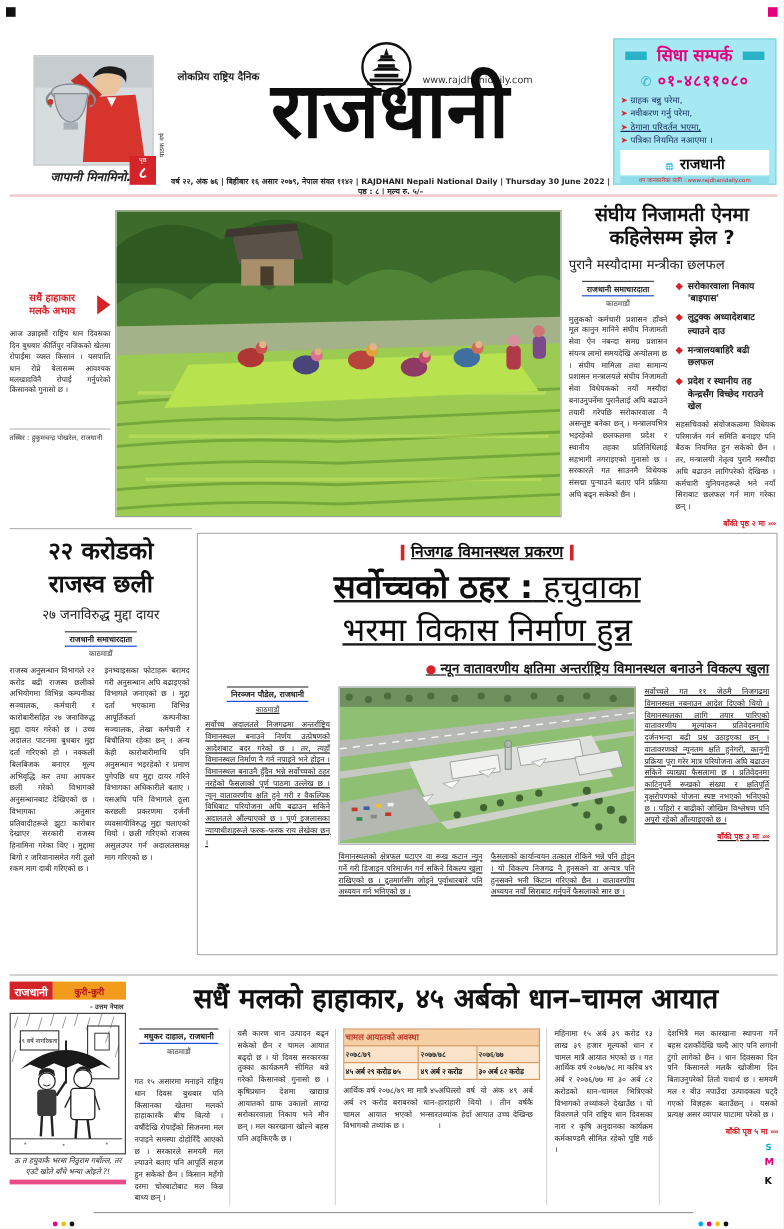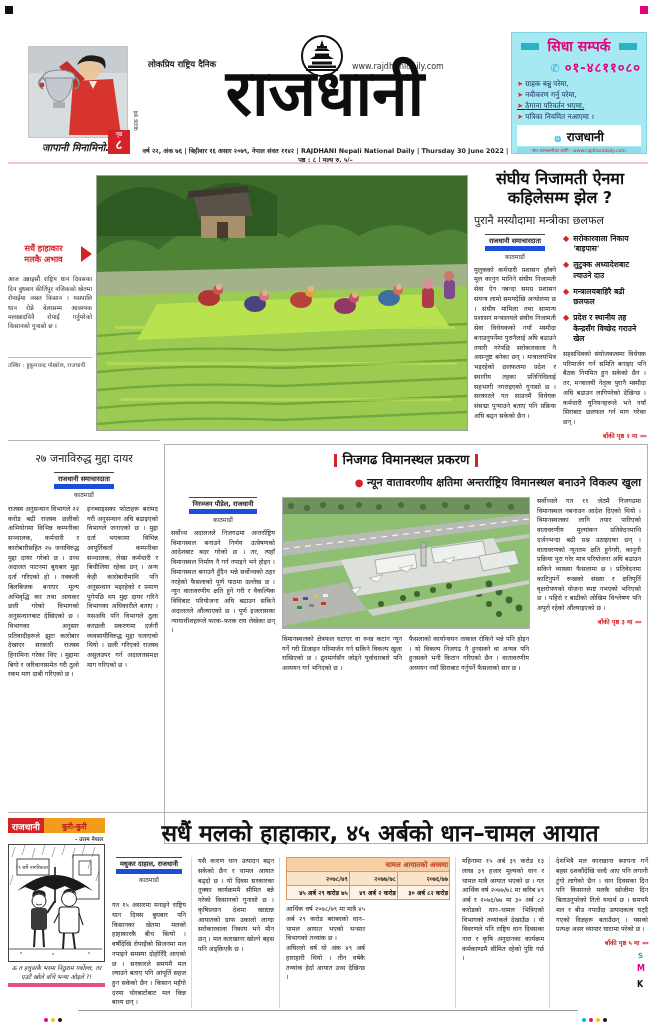--- a/index.html
+++ b/index.html
@@ -7,30 +7,30 @@
   .page {
     position:relative; width:653px; height:1024px; margin:0 auto;
     background:#ffffff; overflow:hidden;
     font-family:"DejaVu Sans", sans-serif; color:#1b1b1b;
   }
   .abs { position:absolute; }
   .bt  { font-size:6.4px; line-height:1.52; text-align:justify; color:#222; }
   .hairline-h { height:1px; background:#b5b5b5; }
   .headline { font-weight:bold; color:#111; text-align:center; line-height:1.18; }
   .byline { text-align:center; font-size:6.6px; }
-  .byline .nm { font-weight:bold; display:inline-block; padding:1px 4px; border-top:1px solid #444; border-bottom:5px solid #1d4ed8; }
+  .byline .nm { font-weight:bold; display:inline-block; padding:1px 4px; border-top:1px solid #444; border-bottom:1px solid #1d4ed8; }
   .byline .ct { display:block; font-size:6.1px; margin-top:1px; color:#333; }
   .cont { color:#d5232a; font-weight:bold; font-size:6.4px; text-align:right; }
   .cont .ar { letter-spacing:-1px; }
   .red { color:#d5232a; }
   .kicker-bar { display:inline-block; width:3px; height:13px; background:#d5232a; vertical-align:middle; margin:0 6px; }
   .bullet-li { display:flex; gap:4px; margin-bottom:6px; }
   .bullet-li .dia { color:#d5232a; font-size:8px; line-height:1.2; }
   .bullet-li .tx { font-weight:bold; font-size:7.6px; line-height:1.35; }
-  .tbl { width:100%; border-collapse:collapse; font-size:6.2px; text-align:right; }
+  .tbl { width:100%; border-collapse:collapse; font-size:6.2px; text-align:left;font-family:Liberation Serif, serif; }
   .tbl td { border:1px solid #d79a63; padding:2px 1px; }
   .tbl .ttl { background:#f6cfa4; color:#c0392b; font-weight:bold; font-size:7px; }
   .tbl .hd  { background:#fae3c8; font-weight:bold; color:#333; }
   .tbl .vl  { background:#fdf2e4; font-weight:bold; color:#111; }
   .mark-sq { width:8px; height:8px; }
   .dotrow span { display:inline-block; width:4px; height:4px; border-radius:50%; margin-right:3px; }
 </style>
 </head>
 <body>
 
@@ -84,21 +84,21 @@
     <div class="abs" style="left:132px;top:60px;width:10px;height:70px;font-size:5.5px;color:#333;writing-mode:vertical-rl;transform:rotate(180deg);text-align:center;">पाठक वर्ष</div>
 
     <div class="abs" style="left:138px;top:24px;width:374px;height:96px;font-size:64px;font-weight:800;color:#0d0d0d;text-align:center;line-height:1.35;font-family:'DejaVu Serif', serif;">राजधानी</div>
 
     <div class="abs" style="left:511px;top:6px;width:136px;height:122px;background:#a6e9f2;border:1px solid #7fd3de;padding:3px 5px;">
       <div style="text-align:center;">
         <span style="display:inline-block;width:18px;height:7px;background:#2ab3c6;vertical-align:middle;"></span>
         <span style="font-size:14px;font-weight:bold;color:#e5007d;padding:0 3px;">सिधा सम्पर्क</span>
         <span style="display:inline-block;width:18px;height:7px;background:#2ab3c6;vertical-align:middle;"></span>
       </div>
-      <div style="text-align:right;margin-top:2px;">
+      <div style="text-align:center;margin-top:2px;">
         <span style="color:#2ab3c6;font-size:11px;">✆</span>
         <span style="font-size:13px;font-weight:bold;color:#e5007d;letter-spacing:1px;">०१-४८११०८०</span>
       </div>
       <div style="margin-top:2px;">
         <div style="font-size:7.2px;color:#15275e;line-height:1.55;"><span class="red">➤ </span><span>ग्राहक बन्नु परेमा,</span></div>
         <div style="font-size:7.2px;color:#15275e;line-height:1.55;"><span class="red">➤ </span><span>नवीकरण गर्नु परेमा,</span></div>
         <div style="font-size:7.2px;color:#15275e;line-height:1.55;text-decoration:underline;"><span class="red">➤ </span><span>ठेगाना परिवर्तन भएमा,</span></div>
         <div style="font-size:7.2px;color:#15275e;line-height:1.55;"><span class="red">➤ </span><span>पत्रिका नियमित नआएमा ।</span></div>
       </div>
       <div style="background:#fff;margin-top:2px;text-align:center;padding:1px 0;">
@@ -227,34 +227,42 @@
         <div class="cont" style="margin-top:3px;">
           <span>बाँकी पृष्ठ २ मा</span> <span class="ar">»»</span>
         </div>
       </div>
     </div>
   </div>
 
   <div class="abs hairline-h" style="left:8px;top:440px;width:152px;"></div>
 
   <div class="abs" style="left:8px;top:446px;width:152px;height:358px;">
+    <div class="headline" style="font-size:20px;line-height:1.35;">
+      <span>२२ करोडको</span><br>
+      <span>राजस्व छली</span>
+    </div>
     <div style="text-align:center;font-size:11px;margin-top:4px;">२७ जनाविरुद्ध मुद्दा दायर</div>
     <div class="byline" style="margin-top:7px;">
       <span class="nm">राजधानी समाचारदाता</span>
       <span class="ct">काठमाडौं</span>
     </div>
     <div style="display:flex;gap:8px;margin-top:6px;">
       <div class="bt" style="width:71px;">राजस्व अनुसन्धान विभागले २२ करोड बढी राजस्व छलीको अभियोगमा विभिन्न कम्पनीका सञ्चालक, कर्मचारी र कारोबारीसहित २७ जनाविरुद्ध मुद्दा दायर गरेको छ । उच्च अदालत पाटनमा बुधबार मुद्दा दर्ता गरिएको हो । नक्कली बिलबिजक बनाएर मूल्य अभिवृद्धि कर तथा आयकर छली गरेको विभागको अनुसन्धानबाट देखिएको छ । विभागका अनुसार प्रतिवादीहरूले झुटा कारोबार देखाएर सरकारी राजस्व हिनामिना गरेका थिए । मुद्दामा बिगो र जरिवानासमेत गरी ठूलो रकम माग दाबी गरिएको छ ।</div>
       <div class="bt" style="width:71px;">इनभ्वाइसका फोटाहरू बरामद गरी अनुसन्धान अघि बढाइएको विभागले जनाएको छ । मुद्दा दर्ता भएकामा विभिन्न आपूर्तिकर्ता कम्पनीका सञ्चालक, लेखा कर्मचारी र बिचौलिया रहेका छन् । अन्य केही कारोबारीमाथि पनि अनुसन्धान भइरहेको र प्रमाण पुगेपछि थप मुद्दा दायर गरिने विभागका अधिकारीले बताए । यसअघि पनि विभागले ठूला करछली प्रकरणमा दर्जनौं व्यवसायीविरुद्ध मुद्दा चलाएको थियो । छली गरिएको राजस्व असुलउपर गर्न अदालतसमक्ष माग गरिएको छ ।</div>
     </div>
   </div>
 
-  <div class="abs" style="left:164px;top:444px;width:484px;height:400px;border:1px solid #b0b0b0;padding:5px 6px;">
+  <div class="abs" style="left:164px;top:444px;width:484px;height:352px;border:1px solid #b0b0b0;padding:5px 6px;text-decoration:underline;">
     <div style="text-align:center;font-size:13px;font-weight:bold;color:#111;">
       <span class="kicker-bar"></span><span>निजगढ विमानस्थल प्रकरण</span><span class="kicker-bar"></span>
+    </div>
+    <div style="text-align:center;font-size:27px;line-height:1.32;margin-top:4px;color:#0e0e0e;">
+      <span style="font-weight:800;">सर्वोच्चको ठहर :</span><span style="font-weight:400;"> हचुवाका</span><br>
+      <span style="font-weight:400;">भरमा विकास निर्माण हुन्न</span>
     </div>
     <div style="text-align:right;font-size:11px;font-weight:bold;margin-top:6px;">
       <span class="red" style="font-size:10px;">● </span><span>न्यून वातावरणीय क्षतिमा अन्तर्राष्ट्रिय विमानस्थल बनाउने विकल्प खुला</span>
     </div>
 
     <div style="display:flex;gap:7px;margin-top:8px;height:208px;">
 
       <div style="width:106px;">
         <div class="byline">
           <span class="nm">निरञ्जन पौडेल, राजधानी</span>
@@ -437,21 +445,21 @@
             <td class="hd">२०७७/७८</td>
             <td class="hd">२०७६/७७</td>
           </tr>
           <tr>
             <td class="vl">४५ अर्ब २९ करोड ७५</td>
             <td class="vl">४९ अर्ब २ करोड</td>
             <td class="vl">३० अर्ब ८२ करोड</td>
           </tr>
         </tbody>
           </table>
-        <div style="display:flex;gap:0;margin-top:5px;flex-direction:column;">
+        <div style="display:flex;gap:0;margin-top:5px;">
           <div class="bt" style="width:79px;">आर्थिक वर्ष २०७८/७९ मा मात्रै ४५ अर्ब २९ करोड बराबरको धान–चामल आयात भएको भन्सार विभागको तथ्यांक छ ।</div>
           <div class="bt" style="width:79px;">अघिल्लो वर्ष यो अंक ४९ अर्ब हाराहारी थियो । तीन वर्षकै तथ्यांक हेर्दा आयात उच्च देखिन्छ ।</div>
         </div>
       </div>
 
       <div class="bt" style="width:88px;border-right:1px solid #d8d8d8;padding-right:5px;">महिनामा १५ अर्ब ३९ करोड १३ लाख ३९ हजार मूल्यको धान र चामल मात्रै आयात भएको छ । गत आर्थिक वर्ष २०७७/७८ मा करिब ४९ अर्ब र २०७६/७७ मा ३० अर्ब ८२ करोडको धान–चामल भित्रिएको विभागको तथ्यांकले देखाउँछ । यो विवरणले पनि राष्ट्रिय धान दिवसका नारा र कृषि अनुदानका कार्यक्रम कर्मकाण्डमै सीमित रहेको पुष्टि गर्छ ।</div>
 
       <div style="width:92px;">
         <div class="bt">देशभित्रै मल कारखाना स्थापना गर्ने बहस दशकौंदेखि चल्दै आए पनि लगानी टुंगो लागेको छैन । धान दिवसका दिन पनि किसानले मलकै खोजीमा दिन बिताउनुपरेको तितो यथार्थ छ । समयमै मल र बीउ नपाउँदा उत्पादकत्व घट्दै गएको विज्ञहरू बताउँछन् । यसको प्रत्यक्ष असर व्यापार घाटामा परेको छ ।</div>
         <div class="cont" style="margin-top:3px;">

